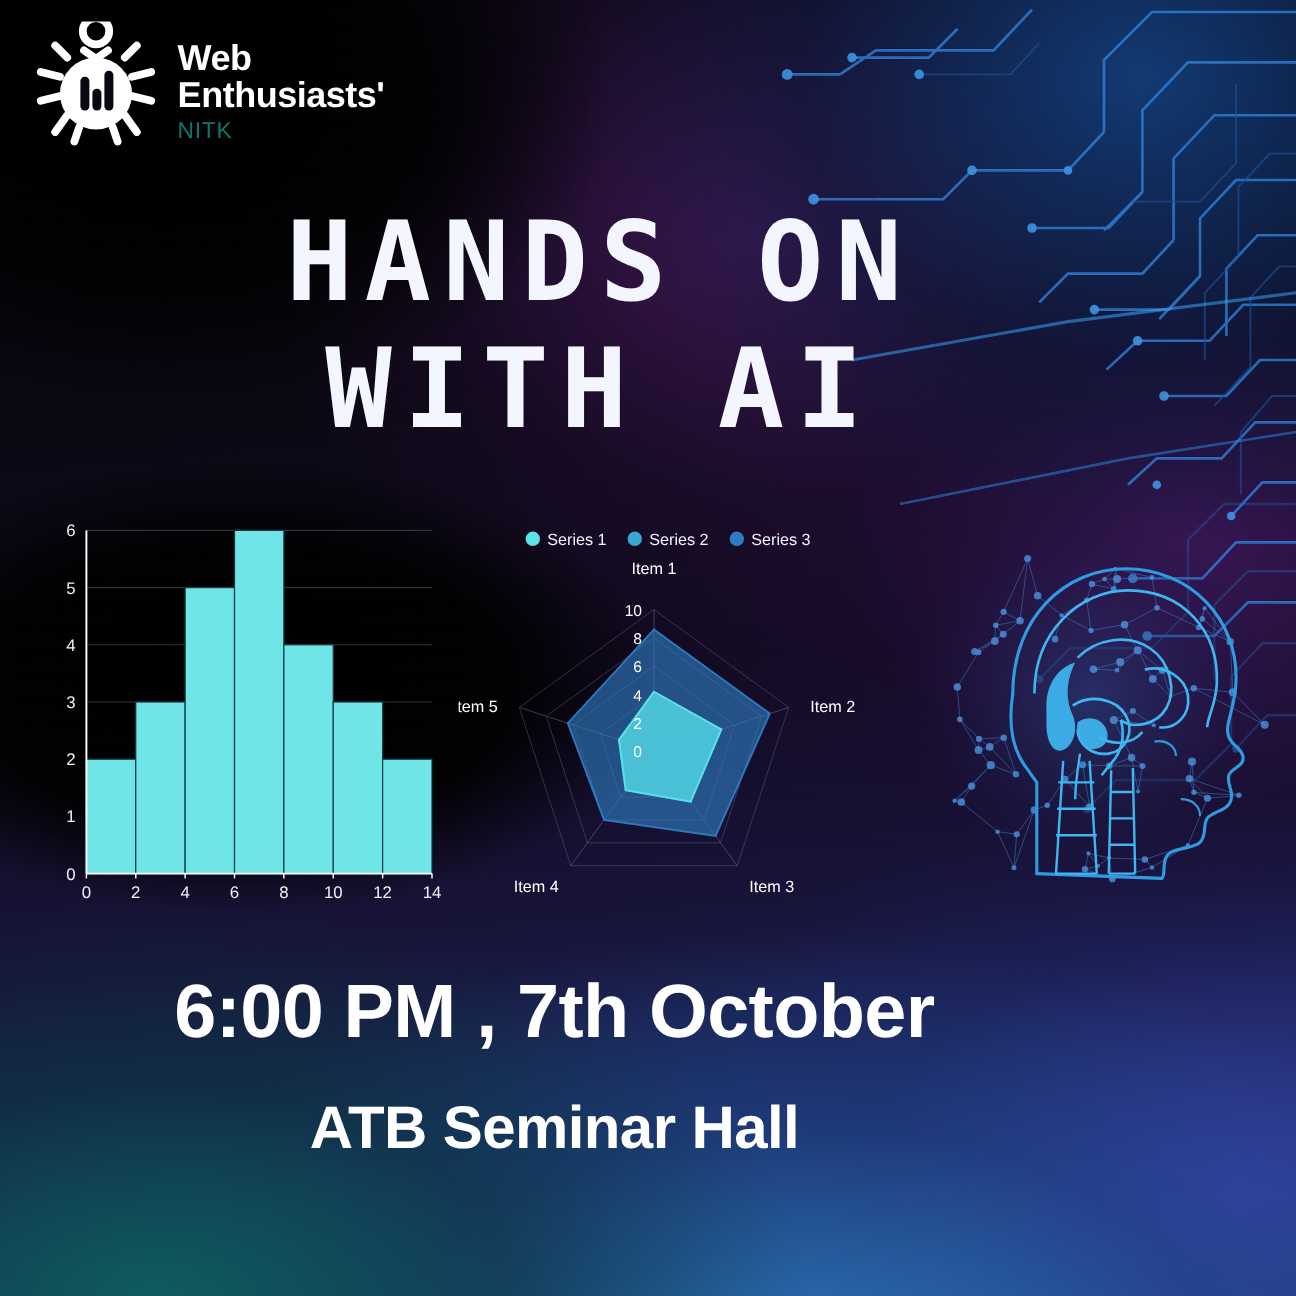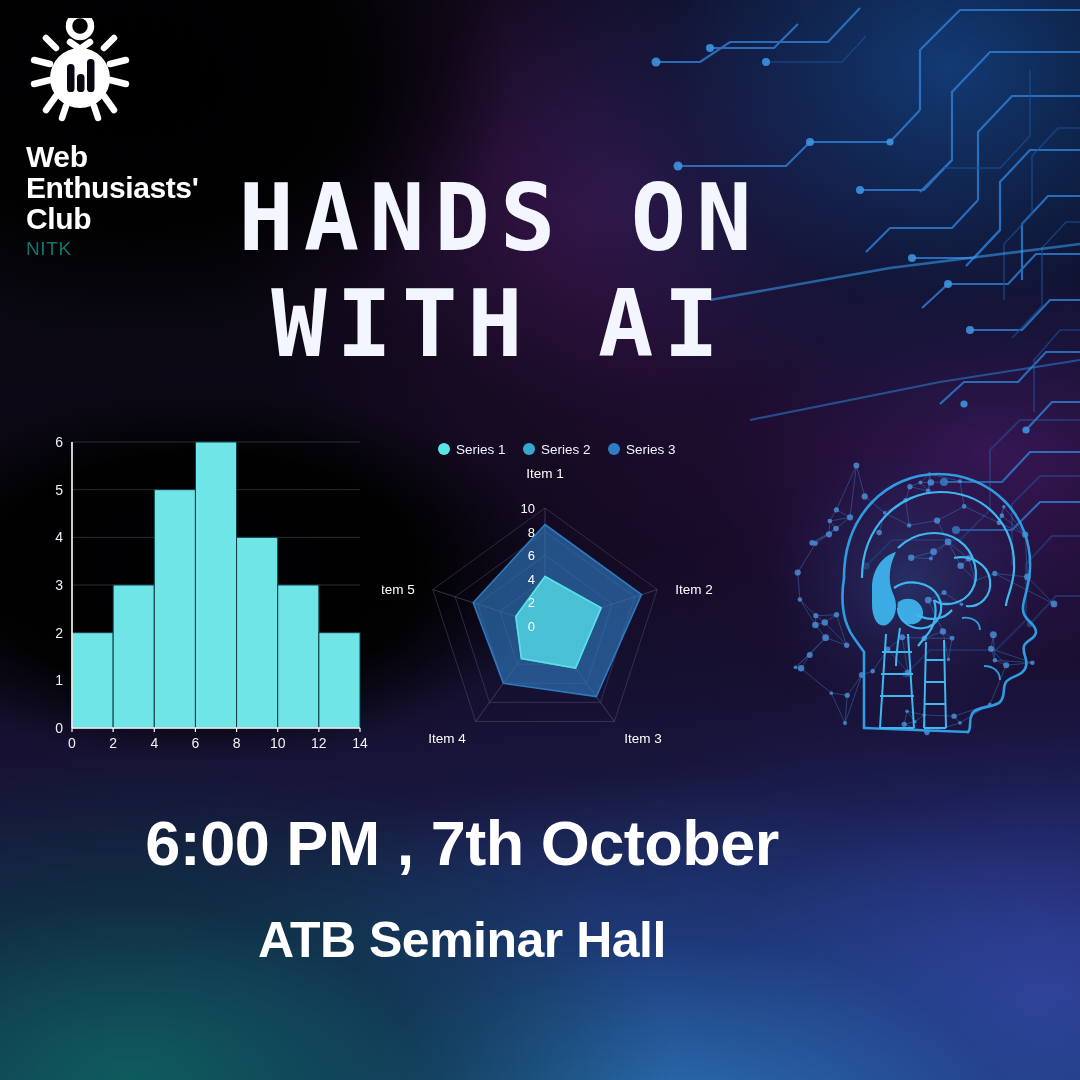--- a/index.html
+++ b/index.html
@@ -41,21 +41,21 @@
     background-image:
       repeating-linear-gradient(0deg, rgba(255,255,255,0.05) 0 1px, rgba(0,0,0,0) 1px 2px),
       repeating-linear-gradient(90deg, rgba(255,255,255,0.04) 0 1px, rgba(0,0,0,0) 1px 3px);
   }
   .circuit { position:absolute; right:0; top:0; width:520px; height:560px; opacity:0.95; }
   .circuit2 { position:absolute; right:0; top:380px; width:420px; height:360px; opacity:0.55; }
 
   
   .logo-wrap {
     position:absolute; left:26px; top:18px;
-    display:flex; align-items:flex-start; flex-direction:column;
+    display:flex; align-items:flex-start; gap:14px;
   }
   .logo-mark { width:108px; height:108px; flex:0 0 auto; }
   .logo-text { padding-top:16px; }
   .logo-line {
     color:#fff; font-weight:bold; font-size:30px; line-height:1.03;
     letter-spacing:-0.4px; font-family:"Liberation Sans", sans-serif;
   }
   .logo-sub {
     color:#0f766e; font-size:19px; letter-spacing:0.6px;
     margin-top:3px; font-family:"Liberation Sans", sans-serif;
@@ -181,21 +181,20 @@
       <circle cx="54" cy="60" r="30" fill="#ffffff"></circle>
       <g fill="#0a0712">
         <rect x="41" y="46" width="7.5" height="28" rx="3.6"></rect>
         <rect x="51" y="56" width="7.5" height="18" rx="3.6"></rect>
         <rect x="61" y="41" width="7.5" height="33" rx="3.6"></rect>
       </g>
     </svg>
     <div class="logo-text">
       <div class="logo-line">Web</div>
       <div class="logo-line">Enthusiasts'</div>
-      <div class="logo-line">Club</div>
       <div class="logo-sub">NITK</div>
     </div>
   </div>
 
   <div class="title-block">
     <svg class="title-svg" width="1000" height="200" viewBox="0 0 1000 200">
       <defs>
         <style>
           .tt { font-family:"DejaVu Sans Mono", monospace; font-weight:bold;
                 fill:#f3f6ff; letter-spacing:10px; }

